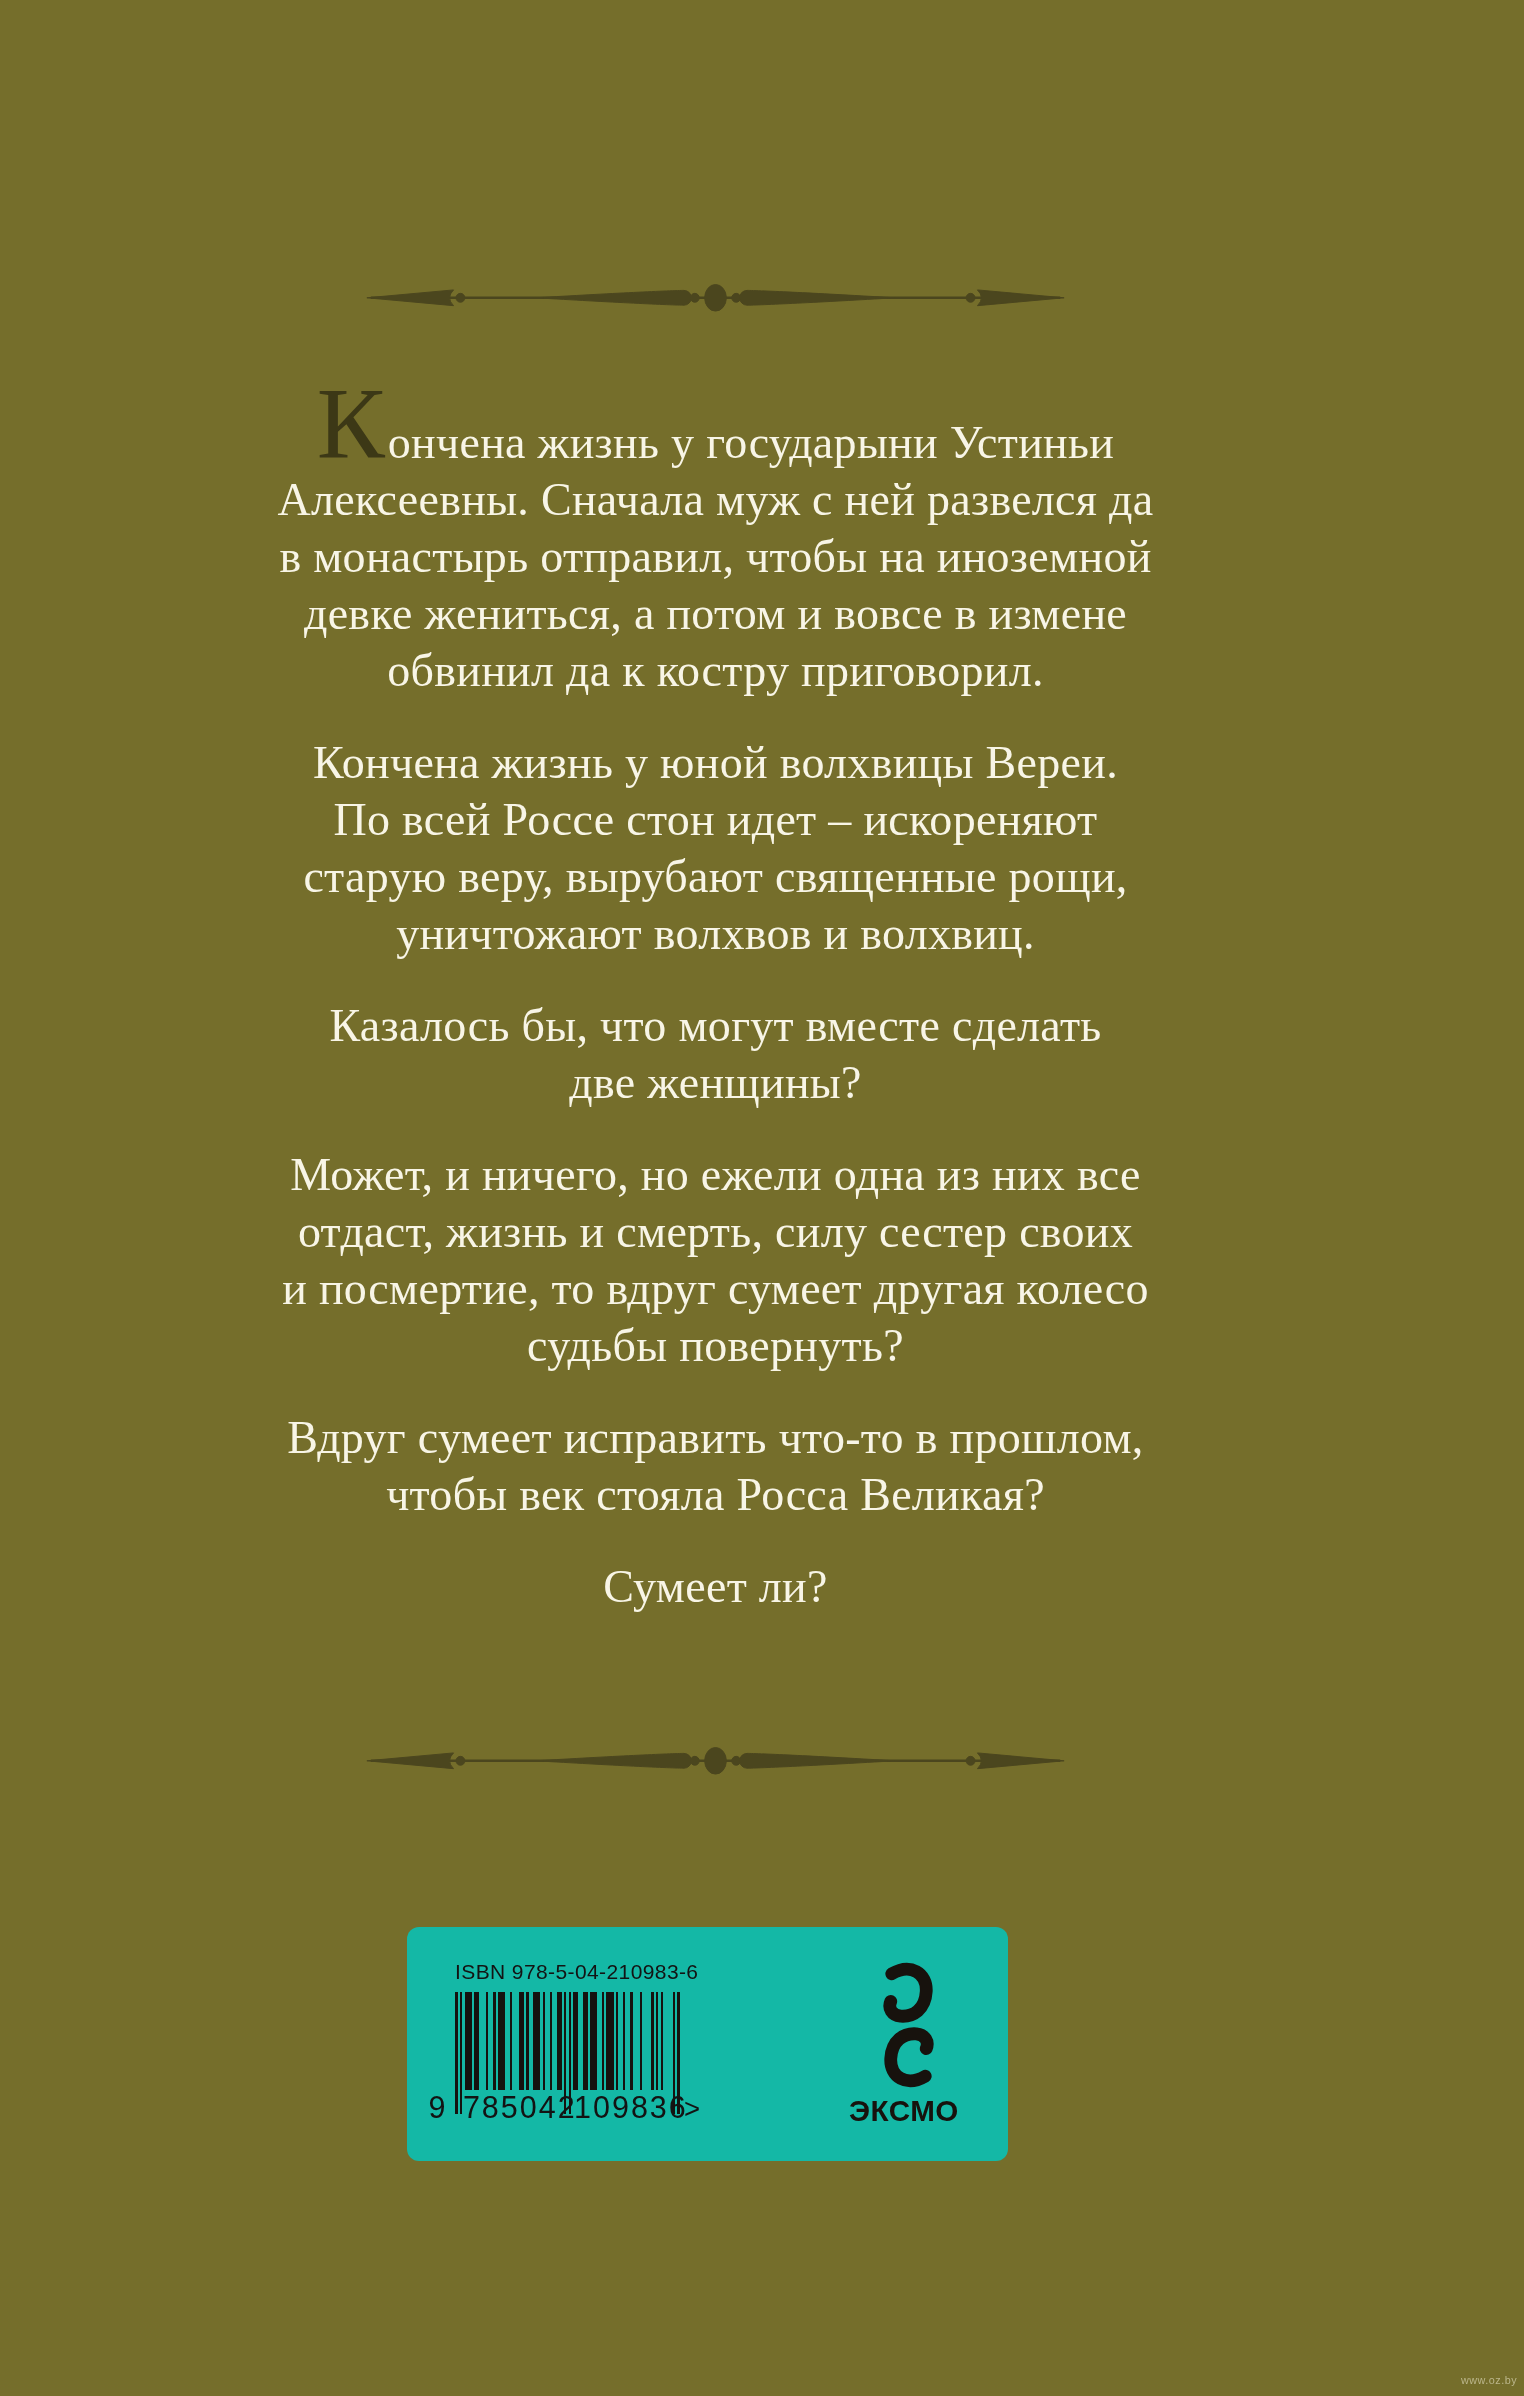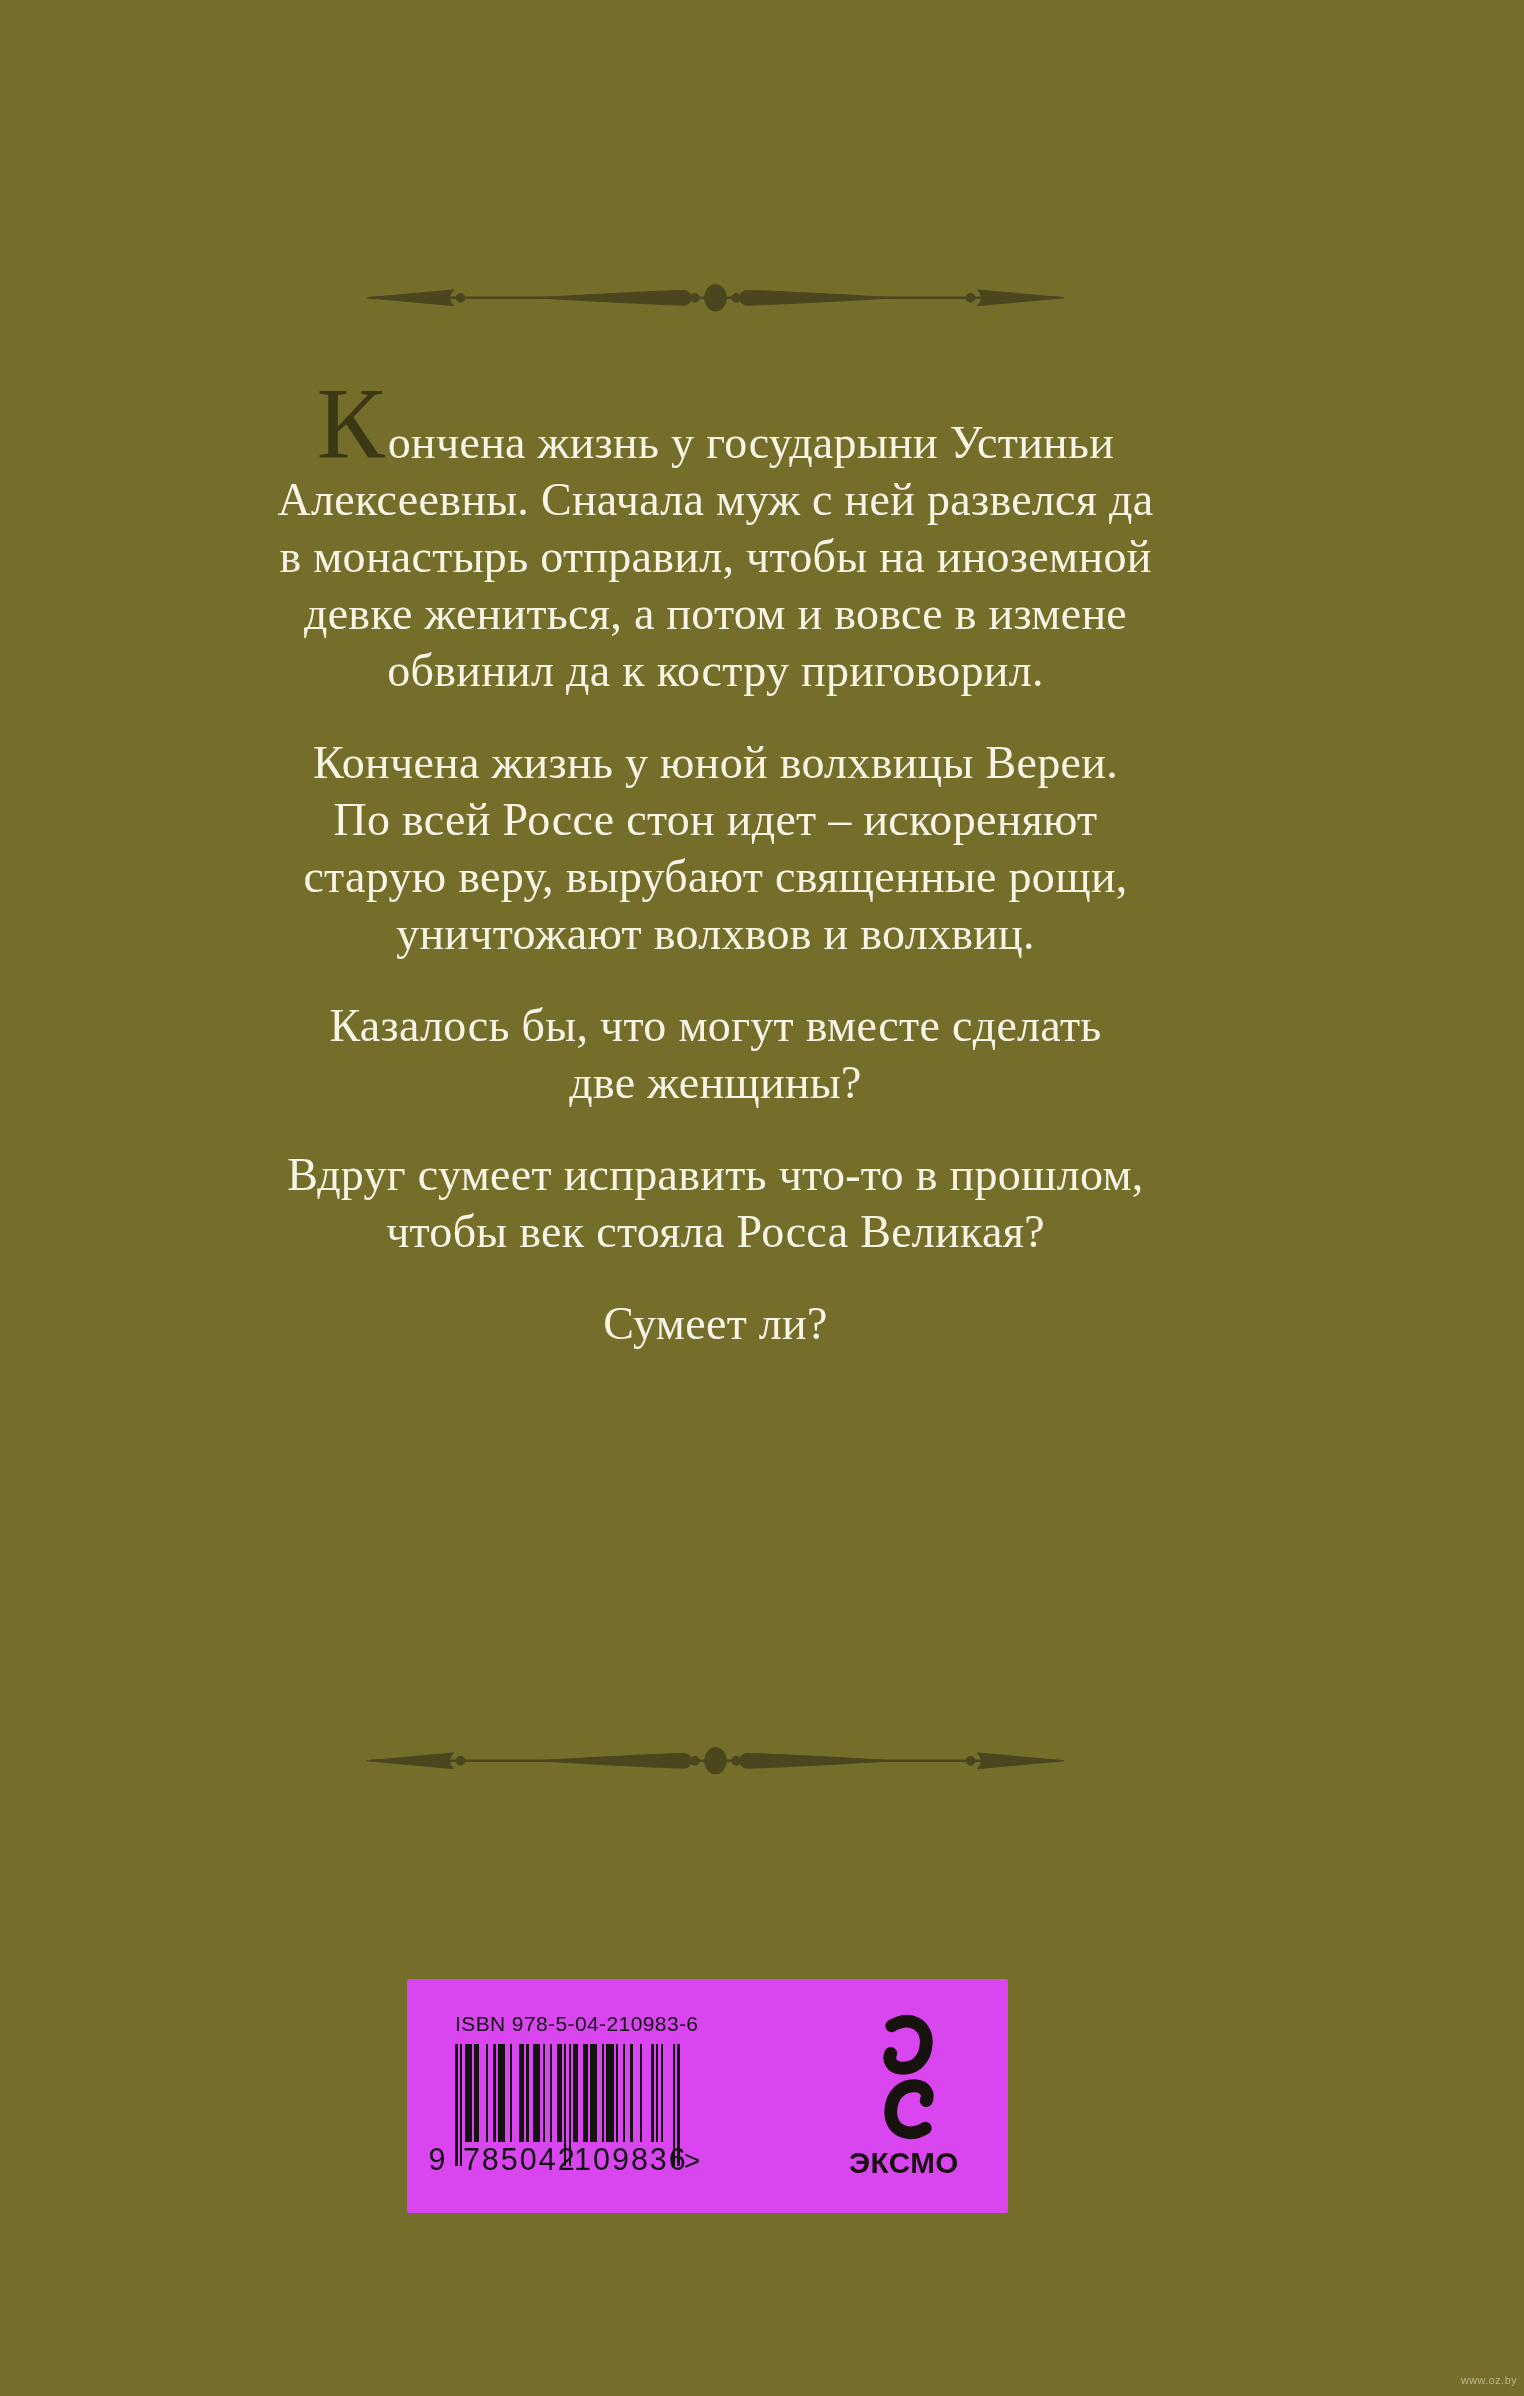--- a/index.html
+++ b/index.html
@@ -31,22 +31,22 @@
     white-space:pre-line;
   }
   .dropcap{
     font-size:102px;
     line-height:0;
     color:#3c3816;
     letter-spacing:0;
     padding-right:3px;
   }
   .isbn-panel{
-    position:absolute;left:407px;top:1979px;width:601px;height:234px;
-    background:#d946ef;border-radius:2px;
+    position:absolute;left:407px;top:1927px;width:601px;height:234px;
+    background:#14b8a6;border-radius:12px;
     font-family:"Liberation Sans","DejaVu Sans",sans-serif;
     color:#151310;
   }
   .isbn-number{
     position:absolute;left:48px;top:33px;
     font-size:21px;line-height:23.6px;letter-spacing:0.4px;
     color:#131313;
   }
   .barcode-wrap{
     position:absolute;left:48px;top:65px;width:225px;height:138px;
@@ -107,20 +107,24 @@
 Алексеевны. Сначала муж с ней развелся да
 в монастырь отправил, чтобы на иноземной
 девке жениться, а потом и вовсе в измене
 обвинил да к костру приговорил.</span></p>
       <p>Кончена жизнь у юной волхвицы Вереи.
 По всей Россе стон идет – искореняют
 старую веру, вырубают священные рощи,
 уничтожают волхвов и волхвиц.</p>
       <p>Казалось бы, что могут вместе сделать
 две женщины?</p>
+      <p>Может, и ничего, но ежели одна из них все
+отдаст, жизнь и смерть, силу сестер своих
+и посмертие, то вдруг сумеет другая колесо
+судьбы повернуть?</p>
       <p>Вдруг сумеет исправить что-то в прошлом,
 чтобы век стояла Росса Великая?</p>
       <p>Сумеет ли?</p>
     </div>
 
     <svg class="ornament bottom" viewBox="0 0 724 30" aria-hidden="true">
       <g class="orn-shape">
         <line x1="12" y1="15" x2="712" y2="15" stroke-width="2.6"></line>
         <path d="M8,15 L96,7 Q88,15 96,23 Z" stroke-width="1"></path>
         <circle cx="103" cy="15" r="4.5"></circle>

